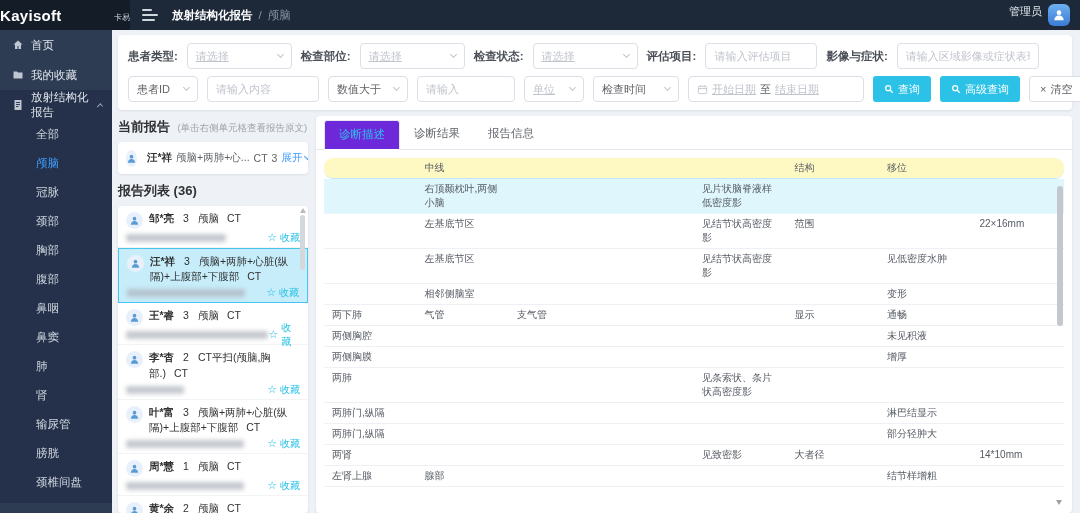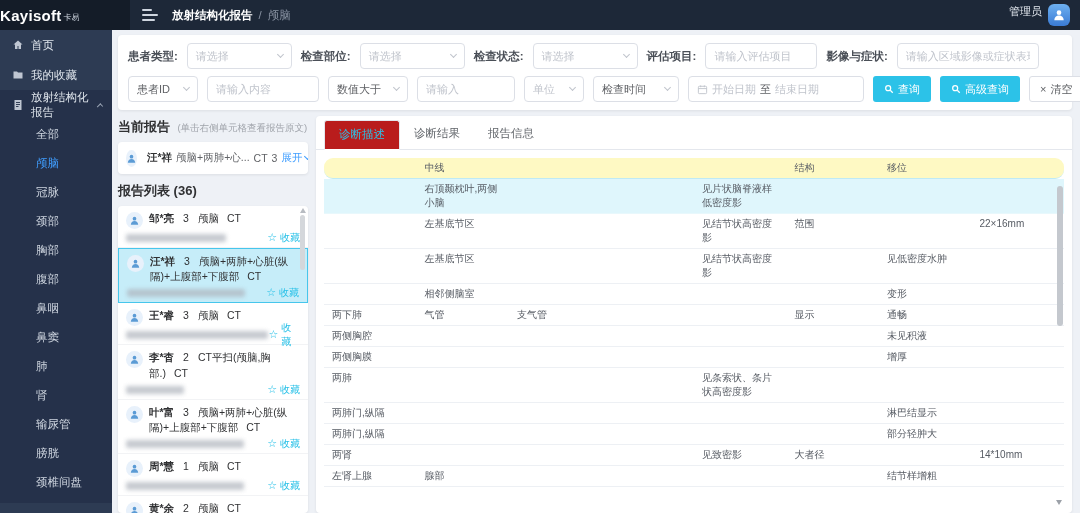--- a/index.html
+++ b/index.html
@@ -2,21 +2,21 @@
 <html><head>
 <meta charset="utf-8">
 <style>
   * { margin:0; padding:0; box-sizing:border-box; }
   html,body { width:1080px; height:513px; overflow:hidden;
     font-family:"Liberation Sans","DejaVu Sans",sans-serif; }
   .app { width:1080px; height:513px; display:flex; flex-direction:column; background:#eef1f6; }
 
   
   .topbar { height:30px; background:#1d2838; display:flex; align-items:center; flex:none; }
-  .logo { width:130px; height:30px; background:#141c28; color:#fff; display:flex; align-items:center; justify-content:flex-start; gap:2px; }
+  .logo { width:130px; height:30px; background:#141c28; color:#fff; display:flex; align-items:center; justify-content:space-between; gap:2px; }
   .logo-en { font-size:15px; font-weight:bold; letter-spacing:.3px; }
   .logo-cn { font-size:8px; margin-top:4px; color:#cfd6e0; }
   .hamburger { width:16px; height:12px; margin-left:12px; display:flex; flex-direction:column; justify-content:space-between; cursor:pointer; }
   .hamburger i { display:block; height:2px; background:#cfd6e0; border-radius:1px; }
   .hamburger i:nth-child(1){ width:10px; } .hamburger i:nth-child(2){ width:16px; } .hamburger i:nth-child(3){ width:13px; }
   .crumbs { margin-left:14px; font-size:11.5px; display:flex; align-items:center; gap:6px; }
   .crumb-root { color:#ffffff; font-weight:bold; }
   .crumb-sep,.crumb-cur { color:#8b95a5; }
   .user { margin-left:auto; margin-right:10px; display:flex; align-items:flex-start; gap:6px; color:#e3e8ef; font-size:11px; }
   .tb-avatar { width:22px; height:22px; border-radius:6px; background:linear-gradient(180deg,#6db0f0,#3a7bd5); display:flex; align-items:center; justify-content:center; }
@@ -35,21 +35,21 @@
   .chev.up { transform:rotate(-135deg); margin-top:3px; }
   .side-item .chev { margin-left:auto; margin-right:10px; color:#9aa5b5; }
 
   
   .main { flex:1; min-width:0; display:flex; flex-direction:column; padding:5px 8px 0 6px; }
   .filter-card { background:#fff; border-radius:4px; box-shadow:0 1px 3px rgba(0,0,0,.08); padding:8px 10px; flex:none; }
   .f-row { display:flex; align-items:center; gap:9px; flex-wrap:nowrap; }
   .f-row + .f-row { margin-top:7px; }
   .f-label { font-size:11.5px; font-weight:bold; color:#4a4f57; white-space:nowrap; }
   .ctl { height:26px; border:1px solid #dcdfe6; border-radius:4px; background:#fff; display:flex; align-items:center; padding:0 8px; font-size:11px; color:#606266; gap:6px; flex:none; }
-  .ctl .ph { color:#c0c4cc; }
+  .ctl .ph { color:#c0c4cc;text-decoration:underline; }
   .ctl .chev { color:#c0c4cc; margin-left:auto; }
   .ctl input { border:none; outline:none; width:100%; font-size:11px; color:#606266; font-family:inherit; }
   .ctl input::placeholder { color:#c0c4cc; }
   .btn { height:26px; border-radius:3px; padding:0 10px; font-size:11px; display:flex; align-items:center; gap:4px; cursor:pointer; border:1px solid transparent; flex:none; }
   .btn-primary { background:#2cc2e8; color:#fff; }
   .btn-plain { background:#fff; border-color:#dcdfe6; color:#606266; }
 
   .content { flex:1; display:flex; gap:8px; min-height:0; margin-top:6px; }
 
   
@@ -74,21 +74,21 @@
   .fav { color:#2cc2e8; font-size:10px; display:flex; align-items:center; gap:3px; cursor:pointer; }
   .fav .star { font-size:11px; }
   .list-scrollbar { position:absolute; top:2px; right:2px; width:7px; bottom:2px; }
   .list-scrollbar .tri-up { width:0; height:0; border-left:3.5px solid transparent; border-right:3.5px solid transparent; border-bottom:5px solid #b8bcc2; margin:0 auto 2px; }
   .list-scrollbar .thumb { width:5px; height:55px; background:#d4d7db; border-radius:3px; margin:0 auto; }
 
   
   .right-col { flex:1; min-width:0; background:#fff; border-radius:4px; box-shadow:0 1px 3px rgba(0,0,0,.08); display:flex; flex-direction:column; }
   .tabs { display:flex; padding:4px 8px 0; border-bottom:1px solid #e4e7ed; flex:none; }
   .tab { padding:6px 14px 7px; font-size:11.5px; color:#5f6368; cursor:pointer; }
-  .tab.active { color:#2cc2e8; background:#b91c1c; border:1px solid #e4e7ed; border-bottom:1px solid #fff; border-radius:3px 3px 0 0; margin-bottom:-1px; }
+  .tab.active { color:#2cc2e8; background:#6d28d9; border:1px solid #e4e7ed; border-bottom:1px solid #fff; border-radius:3px 3px 0 0; margin-bottom:-1px; }
   .table-wrap { flex:1; margin:8px 8px 6px; position:relative; overflow:hidden; min-height:0; }
   .thead,.trow { display:grid; grid-template-columns:repeat(8,1fr); }
   .thead { background:#2fc3e9; }
   .th { color:#fff; font-weight:bold; font-size:10.5px; padding:6px 8px; white-space:nowrap; overflow:hidden; }
   .trow { border-bottom:1px solid #edf0f4; }
   .tcell { padding:3px 8px; font-size:10px; color:#565b63; line-height:1.4; word-break:break-all; }
   .trow.hl1 { background:#fef9c3; border-color:#bfeaf5;border-radius:9px; }
   .trow.hl2 { background:#dff6fc; border-color:#e8f8fc; }
   .table-scrollbar { position:absolute; top:26px; right:0; bottom:0; width:9px; }
   .table-scrollbar .thumb { width:6px; height:140px; background:#c4c8ce; border-radius:3px; margin:2px auto 0; }

